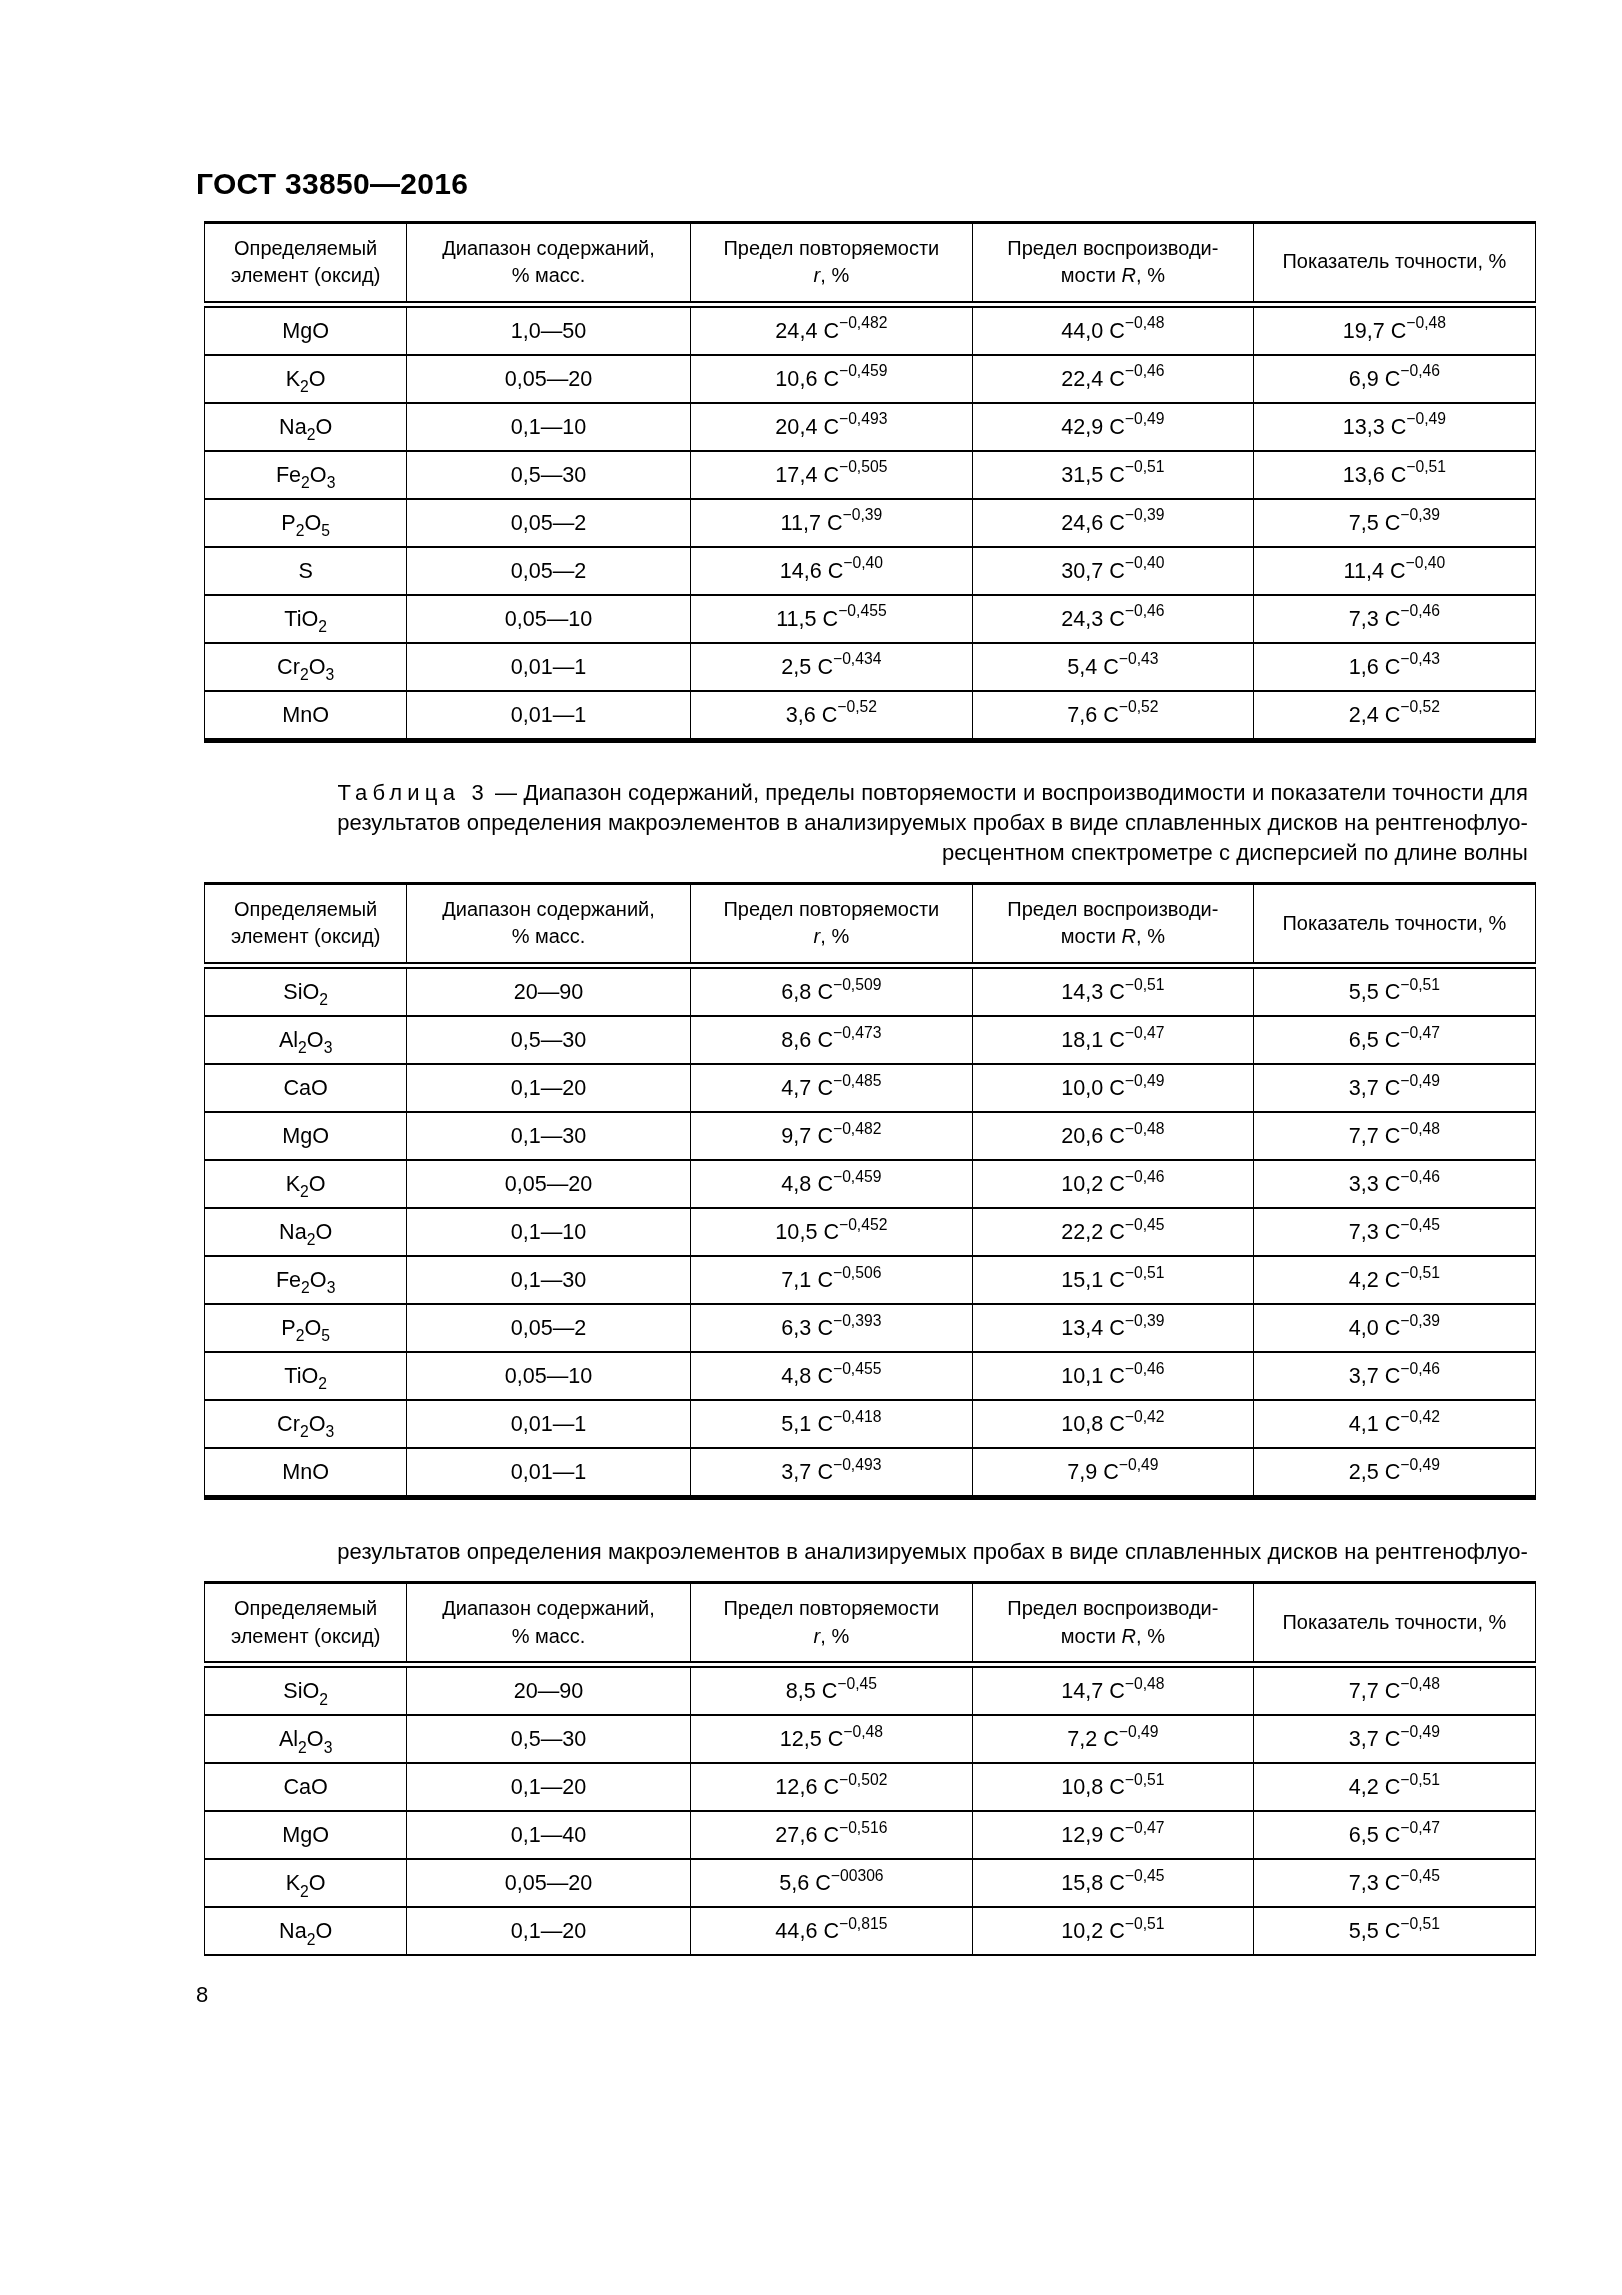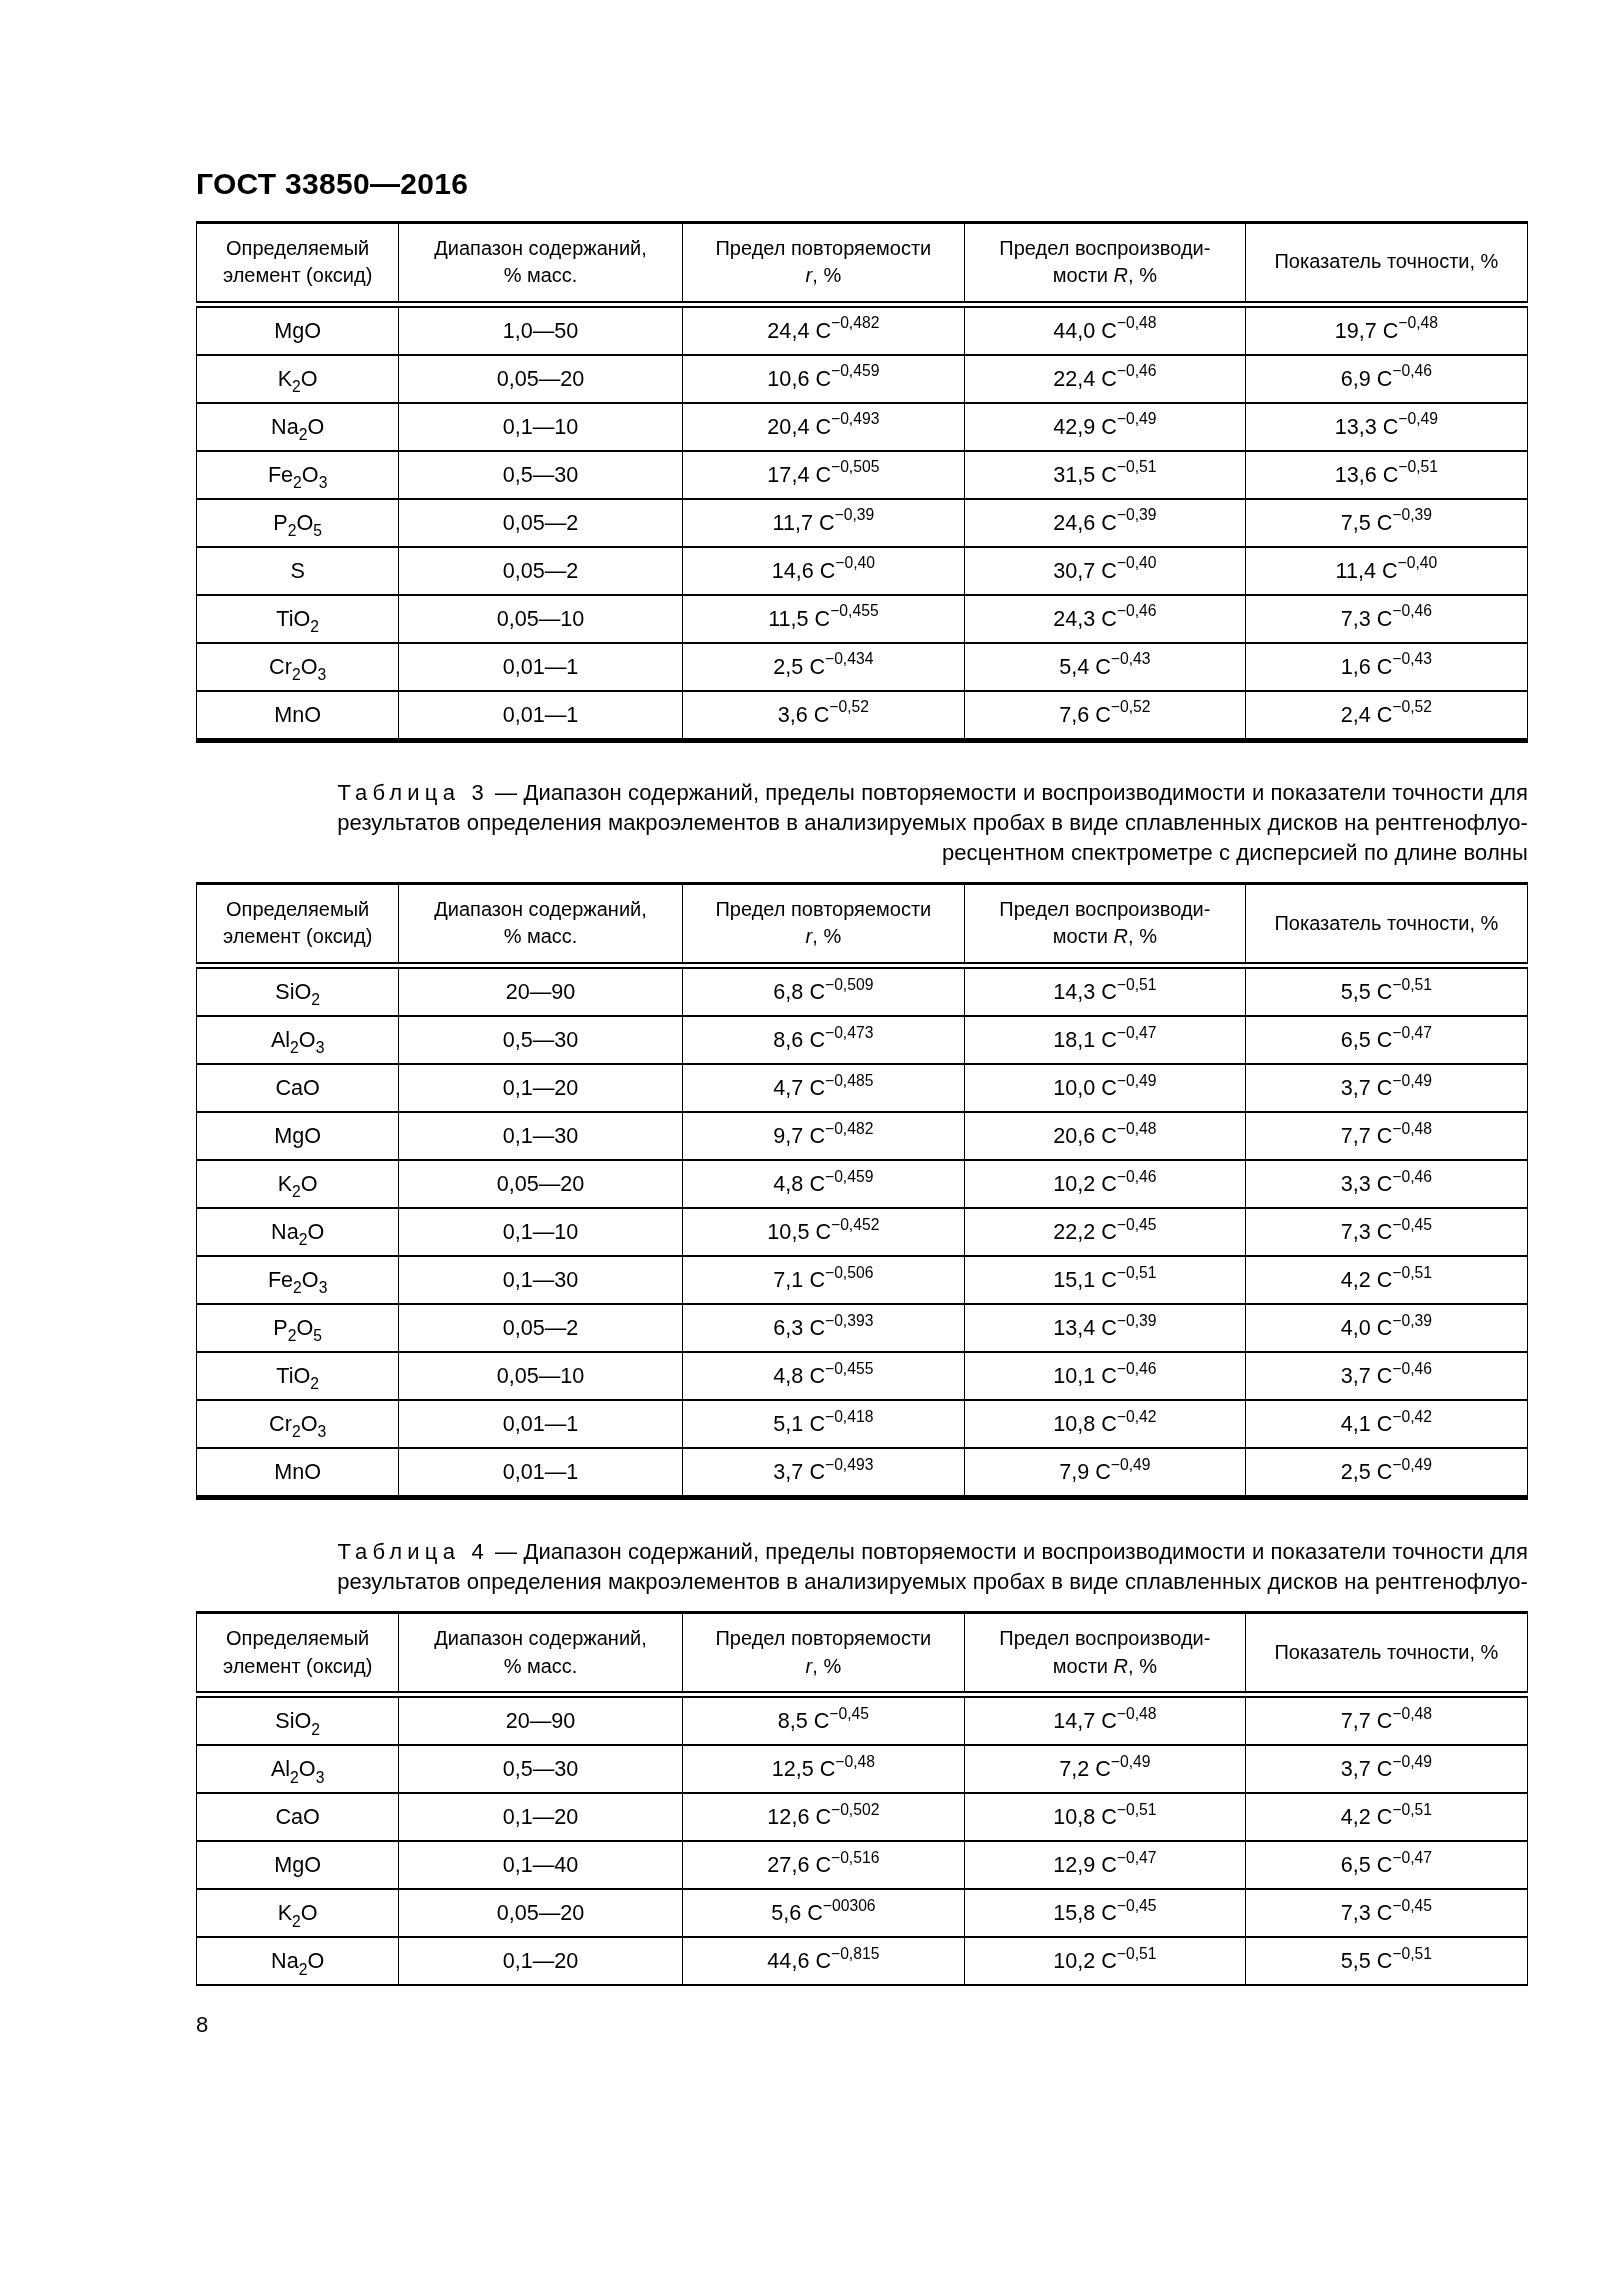--- a/index.html
+++ b/index.html
@@ -29,20 +29,21 @@
     font-size: 22px;
     font-style: italic;
   }
   table.gost {
     border-collapse: collapse;
     table-layout: fixed;
     width: 100%;
     border-top: 3.9px solid #000;
     border-left: 1.3px solid #000;
     border-right: 1.3px solid #000;
+    margin-left: 8px;
   }
   table.gost.end-table { border-bottom: 5.2px solid #000; }
   table.gost.cont-table { border-bottom: 2.6px solid #000; }
   .t2 { margin-top: 19.6px; }
   .t3 { margin-top: 14.4px; }
   .t4 { margin-top: 14.4px; }
   th, td {
     border-left: 1.3px solid #000;
     text-align: center;
     vertical-align: middle;
@@ -313,21 +314,20 @@
             <td>MnO</td>
             <td>0,01—1</td>
             <td>3,7 C<sup>−0,493</sup></td>
             <td>7,9 C<sup>−0,49</sup></td>
             <td>2,5 C<sup>−0,49</sup></td>
           </tr>
         </tbody>
     </table>
 
     <p class="caption cap-4">
-      <span class="cap-line"><span class="cap-label">Таблица 4</span><span> — Диапазон содержаний, пределы повторяемости и воспроизводимости и показатели точности для</span></span>
       <span class="cap-line">результатов определения макроэлементов в анализируемых пробах в виде сплавленных дисков на рентгенофлуо-</span>
     </p>
 
     <table class="gost t4 cont-table">
       <colgroup>
         <col style="width:15.2%">
           <col style="width:21.3%">
           <col style="width:21.2%">
           <col style="width:21.1%">
           <col style="width:21.2%">

